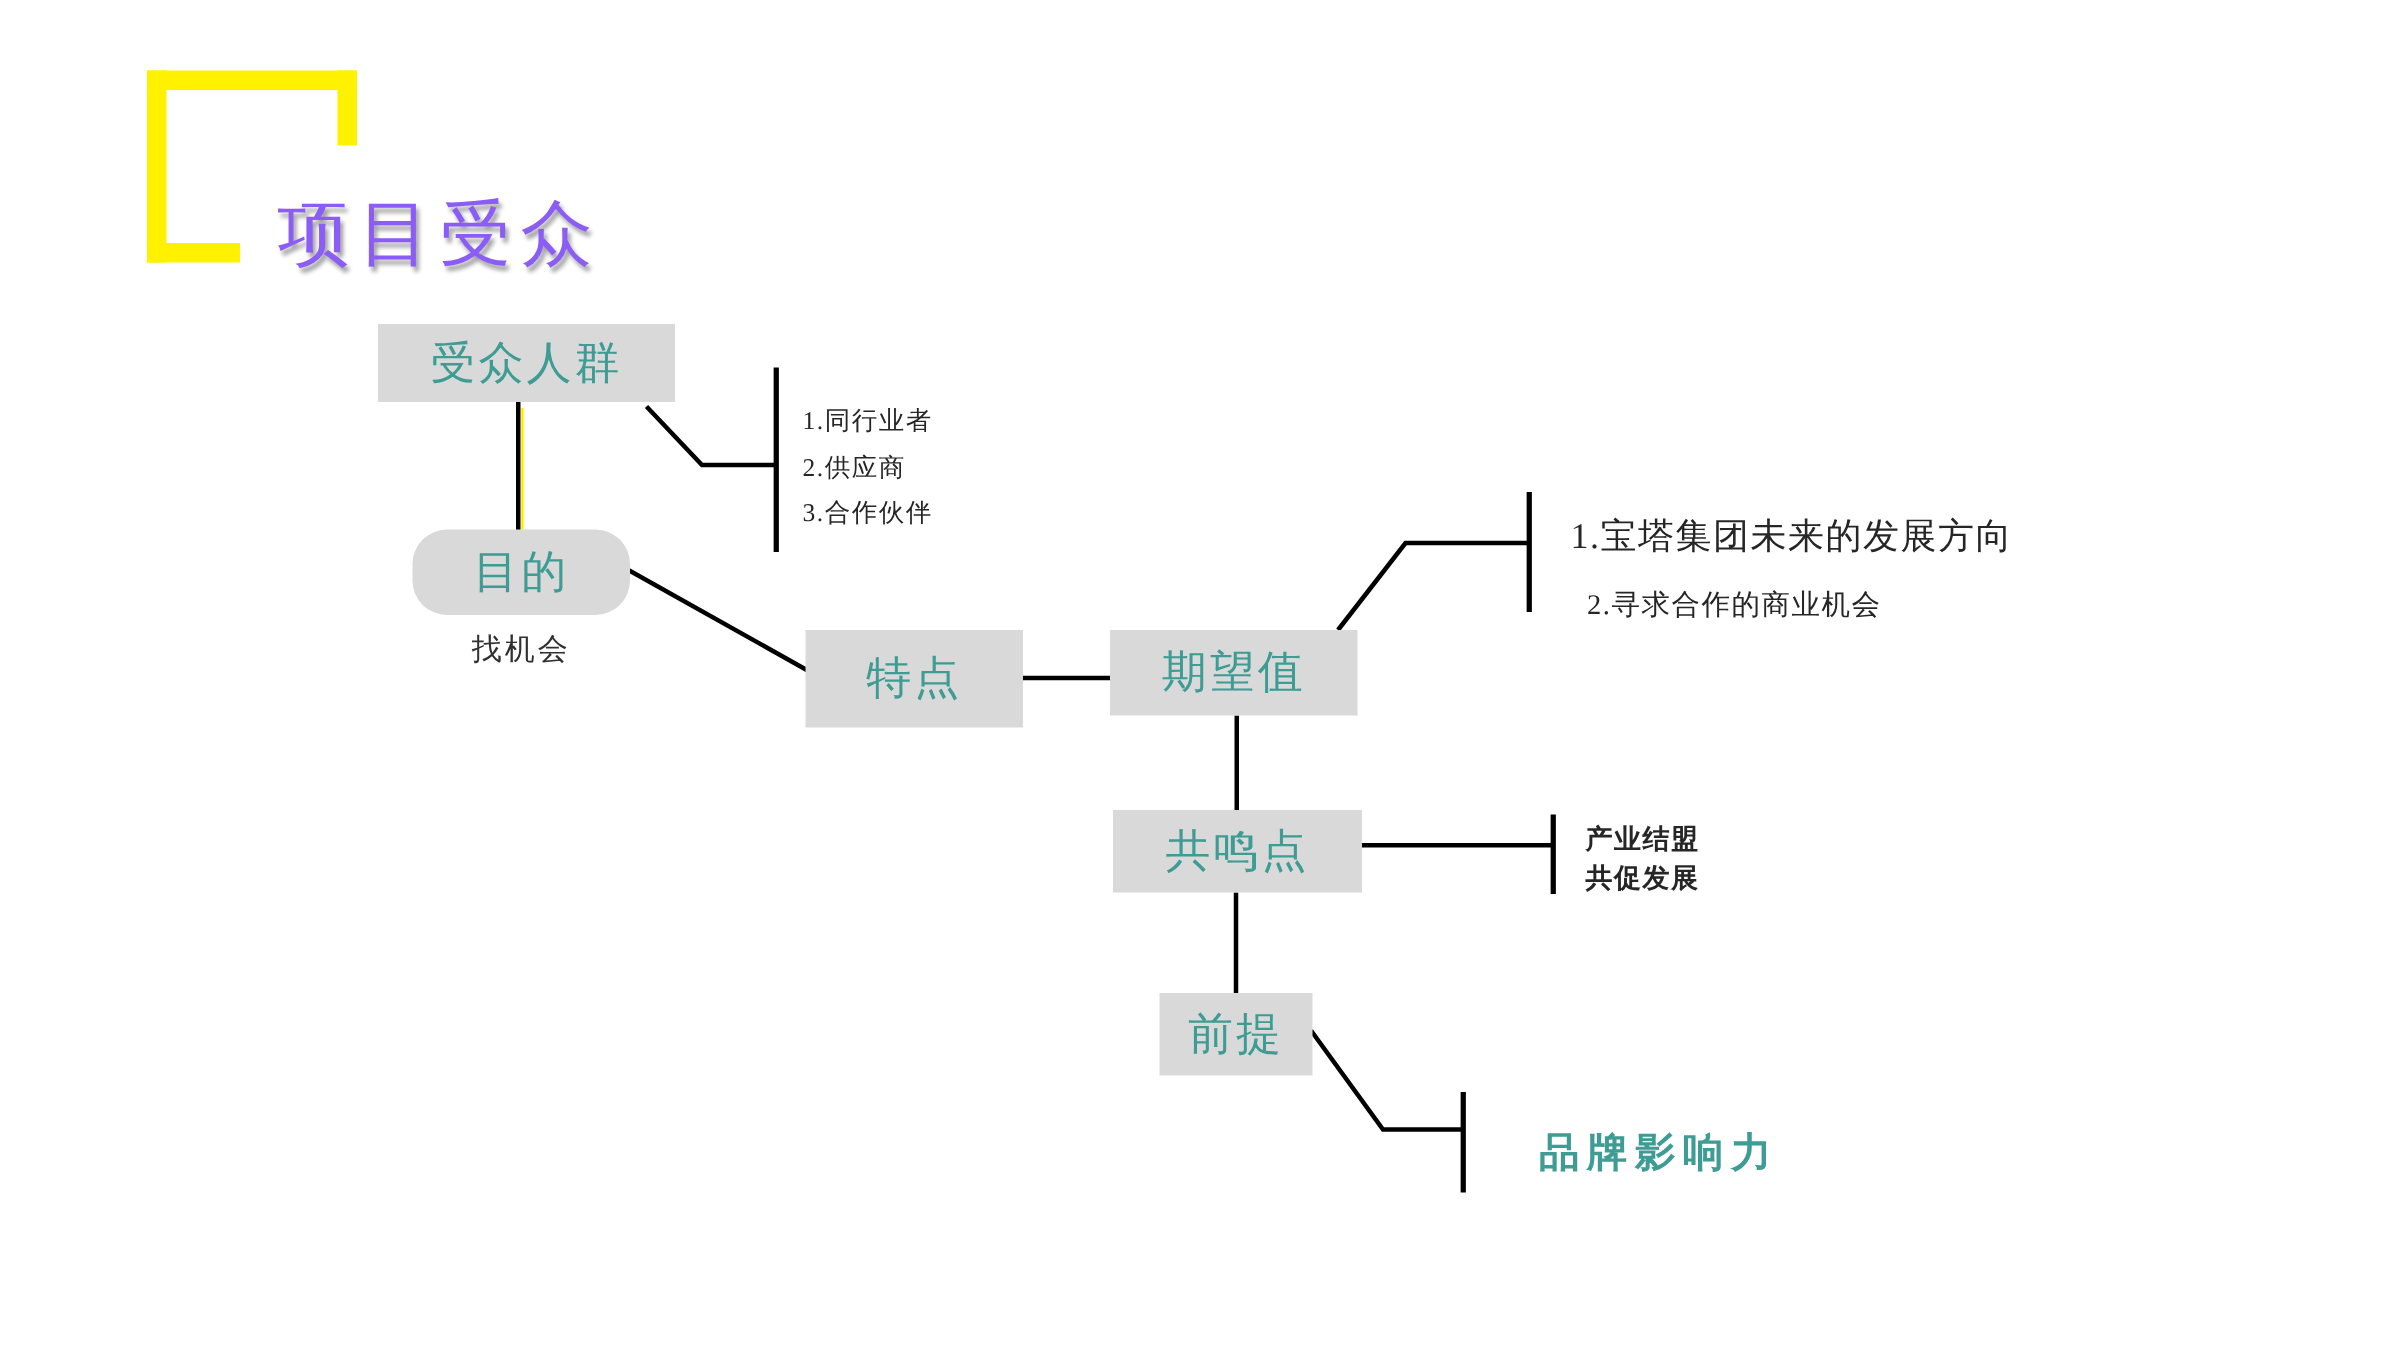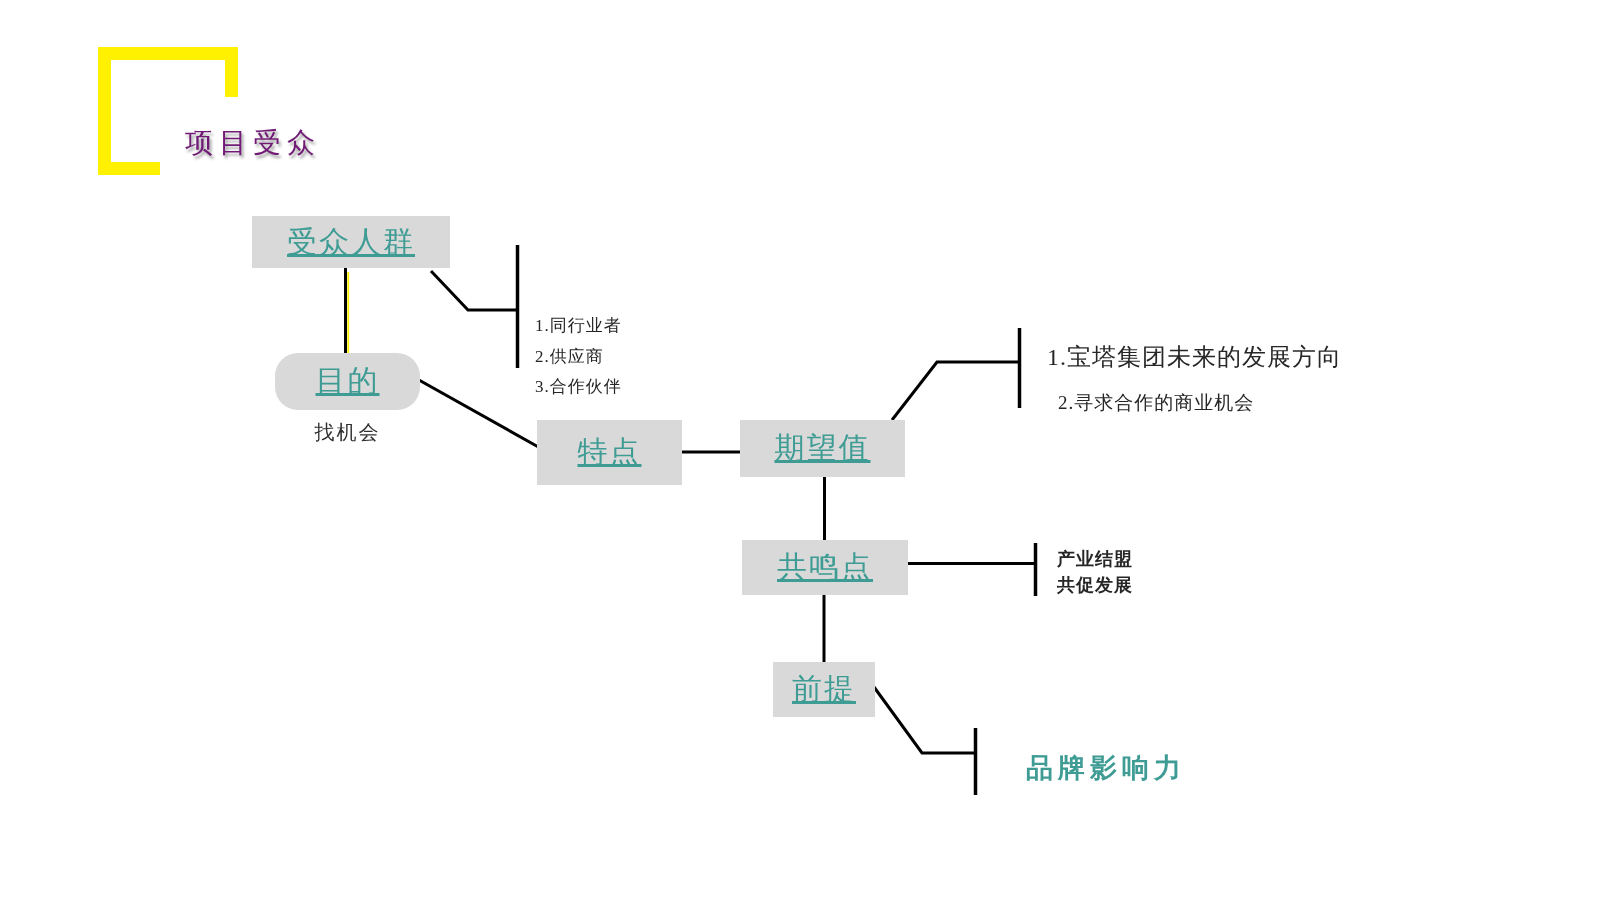--- a/index.html
+++ b/index.html
@@ -7,41 +7,41 @@
               font-family:"Liberation Serif","DejaVu Serif",serif; }
   #slide { position:relative; width:1600px; height:900px; background:#ffffff; }
 
   
   .yb { position:absolute; background:#FFF100; }
   .yb-top    { left:98px;  top:47px;  width:140px; height:13px; }
   .yb-right  { left:225px; top:47px;  width:13px;  height:50px; }
   .yb-left   { left:98px;  top:47px;  width:13px;  height:128px; }
   .yb-bottom { left:98px;  top:162px; width:62px;  height:13px; }
 
-  .slide-title { position:absolute; left:185px; top:124px; font-size:28px; color:#701a75;
+  .slide-title { position:absolute; left:185px; top:124px; font-size:48px; color:#8b5cf6;
                  letter-spacing:6px; font-weight:400;
                  text-shadow:2px 3px 3px rgba(0,0,0,0.38); white-space:nowrap; }
 
   svg.connectors { position:absolute; left:0; top:0; width:1600px; height:900px; }
 
   .node { position:absolute; background:#D9D9D9; display:flex; align-items:center;
           justify-content:center; color:#3E9C94; font-size:30px; letter-spacing:2px;
-          white-space:nowrap;text-decoration:underline; }
+          white-space:nowrap; }
   .node-audience    { left:252px; top:216px; width:198px; height:52px; }
   .node-purpose     { left:275px; top:353px; width:145px; height:57px;border-radius:23px; }
   .node-feature     { left:537px; top:420px; width:145px; height:65px; z-index:0; }
   .node-expectation { left:740px; top:420px; width:165px; height:57px; }
   .node-resonance   { left:742px; top:540px; width:166px; height:55px; }
   .node-premise     { left:773px; top:662px; width:102px; height:55px; }
 
   .purpose-note { position:absolute; left:275px; top:419px; width:145px; text-align:center;
                   font-size:20px; letter-spacing:2px; color:#303030; white-space:nowrap; }
 
   .ann { position:absolute; color:#262626; white-space:nowrap; }
-  .ann-audience { left:535px; top:266px; font-size:17px; line-height:30.5px; letter-spacing:1px;margin-top:45px; }
+  .ann-audience { left:535px; top:266px; font-size:17px; line-height:30.5px; letter-spacing:1px; }
   .ann-exp-0 { left:999px; top:341px; font-size:24px; letter-spacing:1px;margin-left:48px; }
   .ann-exp-1 { left:1058px; top:390px; font-size:19px; letter-spacing:1px; }
   .ann-resonance { left:1057px; top:546px; font-size:18px; line-height:26px; letter-spacing:1px;font-weight:bold; }
 
   .brand-note { position:absolute; left:1010px; top:750px; font-size:27px; color:#3E9C94;
                 letter-spacing:5px; font-weight:600; white-space:nowrap;margin-left:16px; }
 </style>
 </head>
 <body>
 

